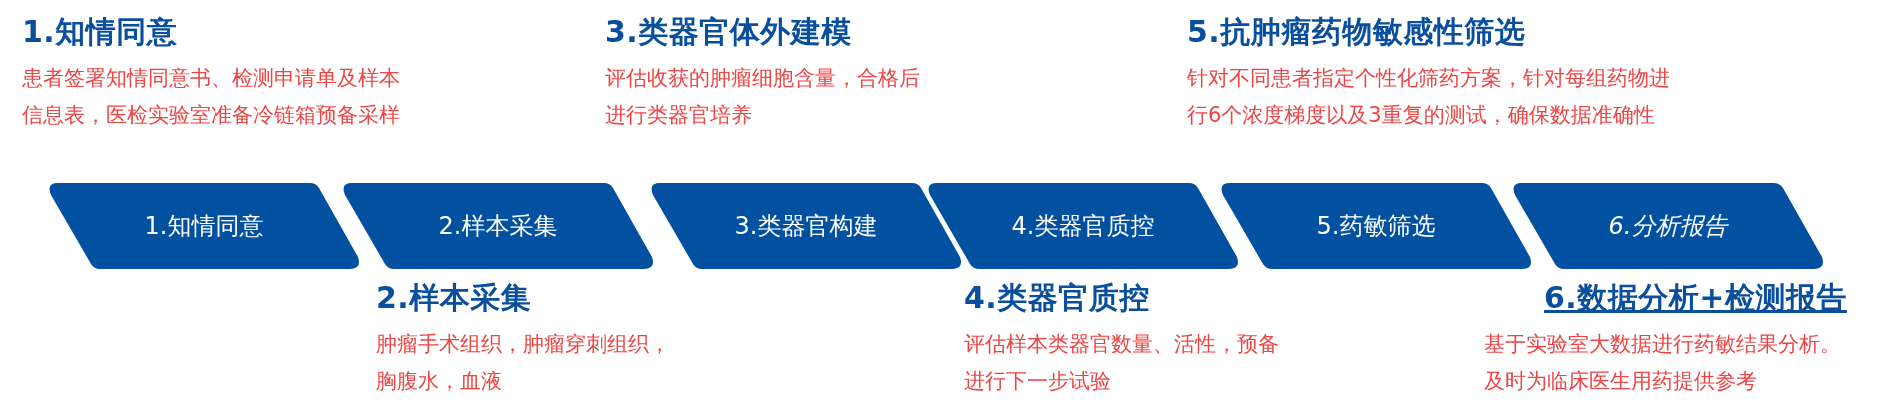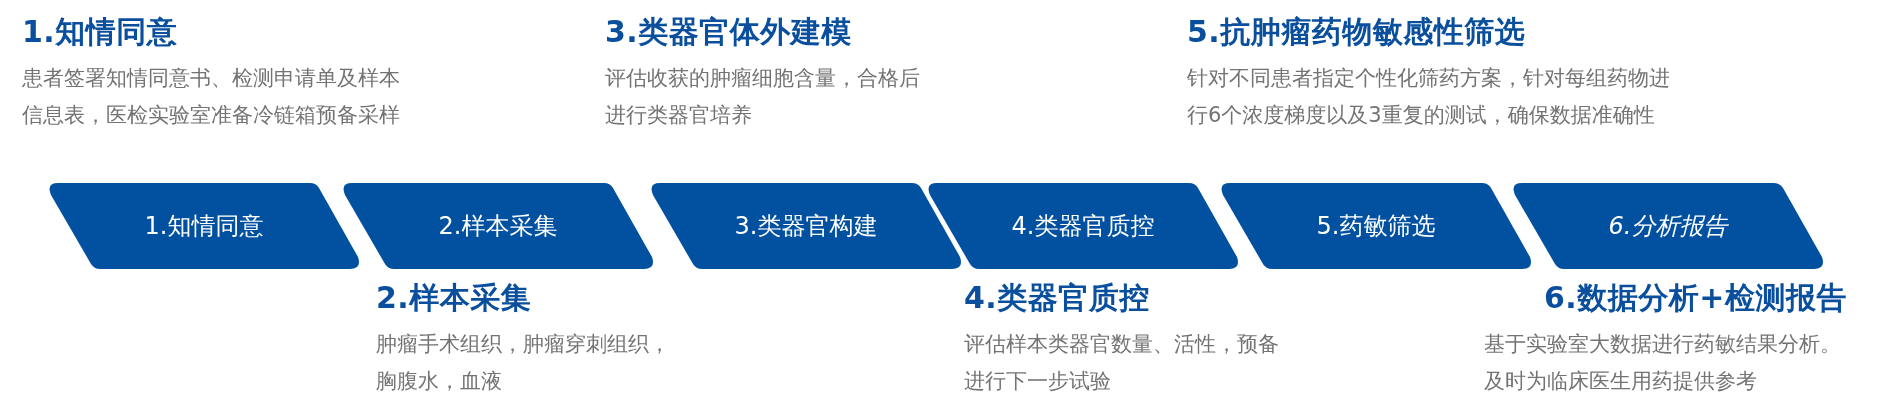--- a/index.html
+++ b/index.html
@@ -1,20 +1,20 @@
 <!DOCTYPE html>
 <html><head>
 <meta charset="utf-8">
 <style>
   html, body { margin:0; padding:0; background:#ffffff; }
   body { width:1900px; height:420px; position:relative; overflow:hidden;
          font-family:"DejaVu Sans", "Liberation Sans", sans-serif; color:#0b4f9e; }
   .block { position:absolute; }
   .block .title { font-weight:bold; font-size:30px; line-height:36px; color:#0a4f9e; white-space:nowrap; letter-spacing:0.5px; }
-  .block .desc { font-size:21px; line-height:37px; color:#737373; white-space:nowrap; margin-top:10px; }
+  .block .desc { font-size:21px; line-height:37px; color:#ef4444; white-space:nowrap; margin-top:10px; }
   .steps { position:absolute; left:0; top:0; width:1900px; height:420px; }
   .step { position:absolute; top:183px; height:86px; }
   .step svg { position:absolute; left:0; top:0; }
   .step .label { position:absolute; left:0; right:0; top:0; height:86px; display:flex; align-items:center; justify-content:center;
                  color:#ffffff; font-size:24px; white-space:nowrap; }
 </style>
 </head>
 <body>
 
 <div class="block" style="left:22px; top:14px;">
@@ -90,18 +90,18 @@
 
 <div class="block" style="left:964px; top:280px;">
   <div class="title">4.类器官质控</div>
   <div class="desc">
     <div>评估样本类器官数量、活性，预备</div>
     <div>进行下一步试验</div>
   </div>
 </div>
 
 <div class="block" style="left:1484px; top:280px;">
-  <div class="title" style="padding-left:60px;">6.数据分析+检测报告</div>
+  <div class="title" style="padding-left:60px;text-decoration:underline;">6.数据分析+检测报告</div>
   <div class="desc">
     <div>基于实验室大数据进行药敏结果分析。</div>
     <div>及时为临床医生用药提供参考</div>
   </div>
 </div>
 
 </body></html>

